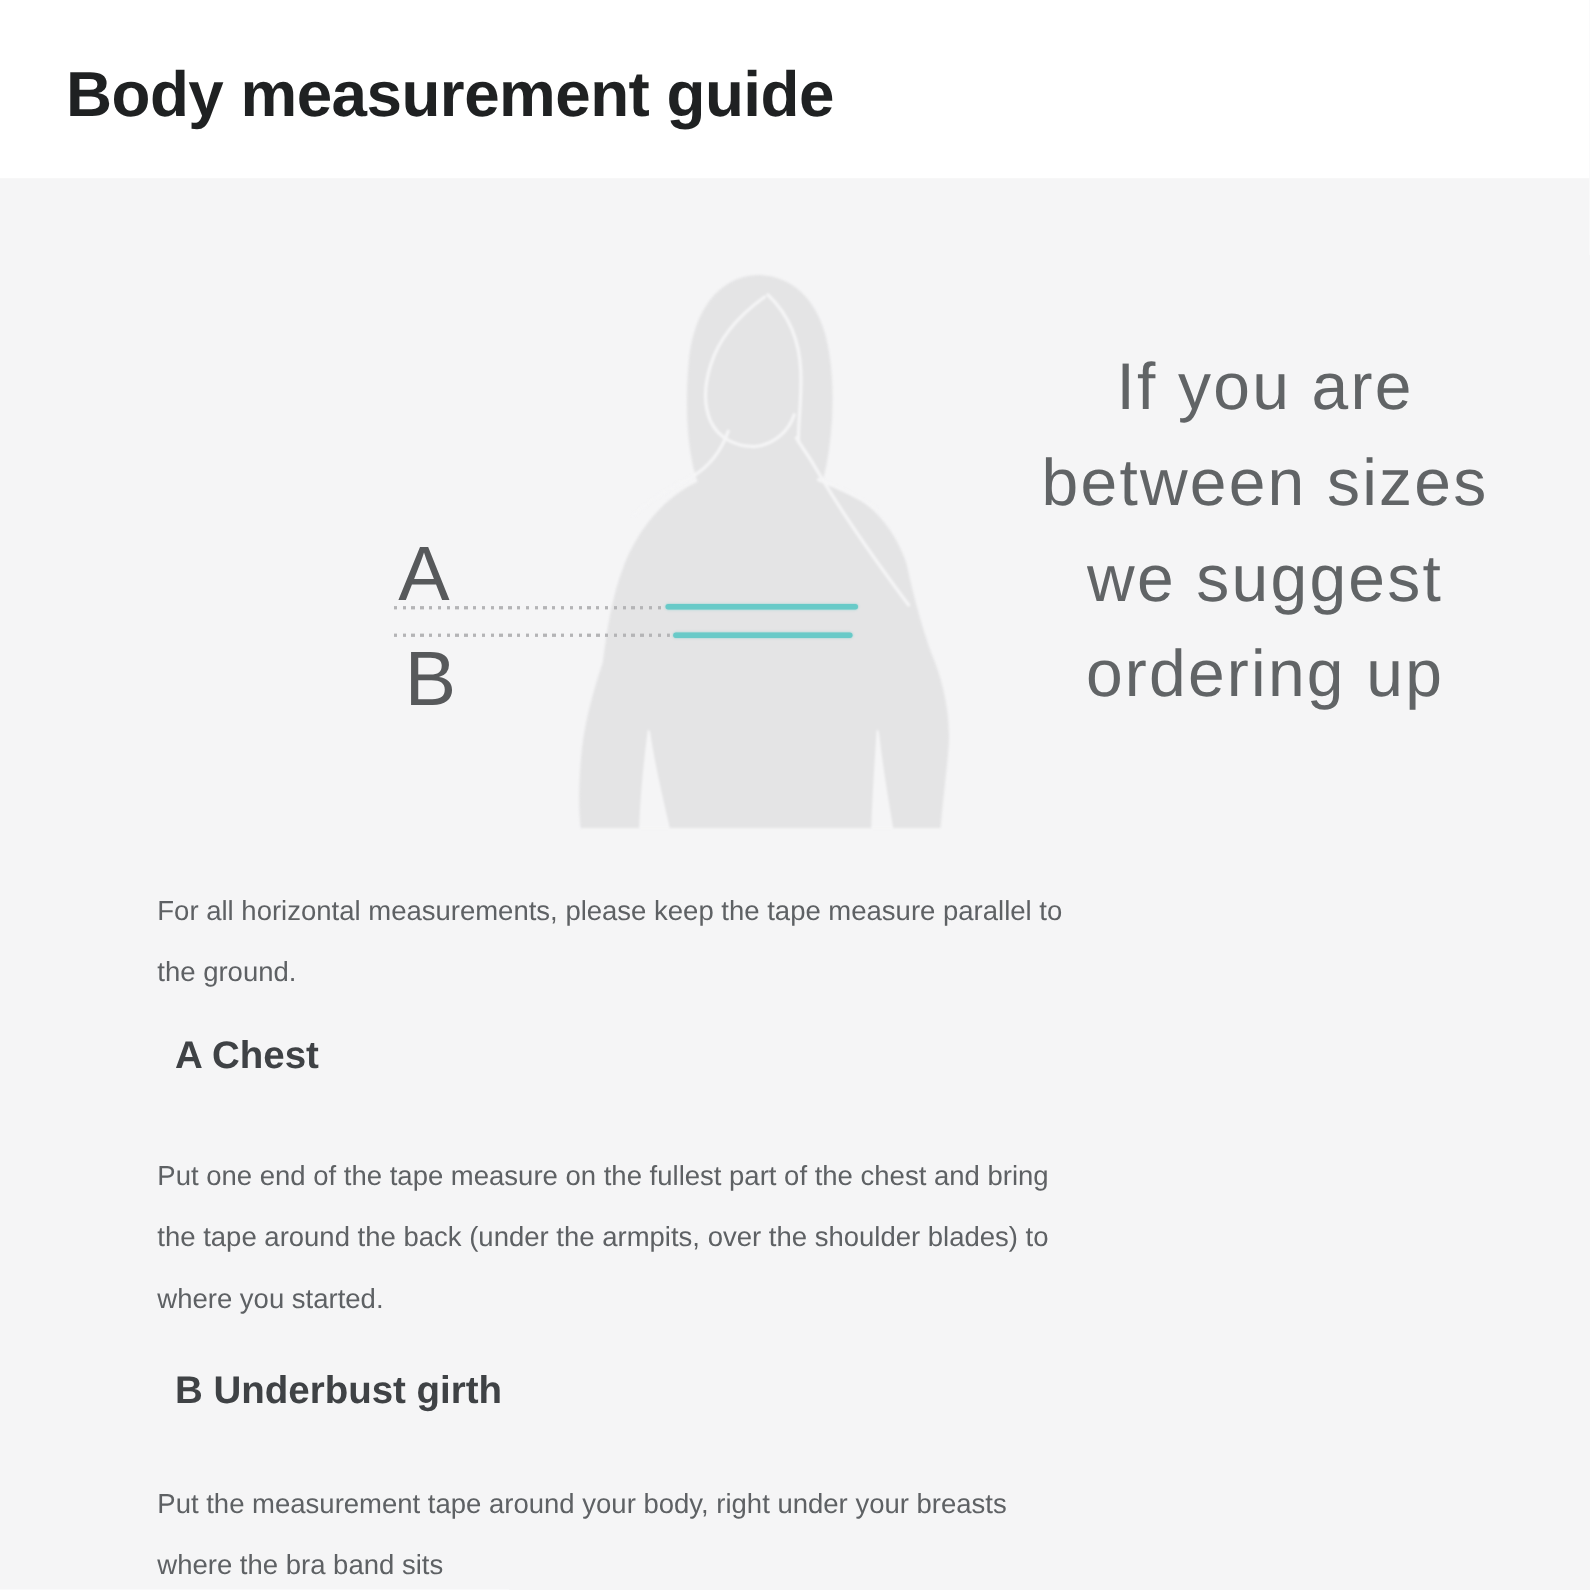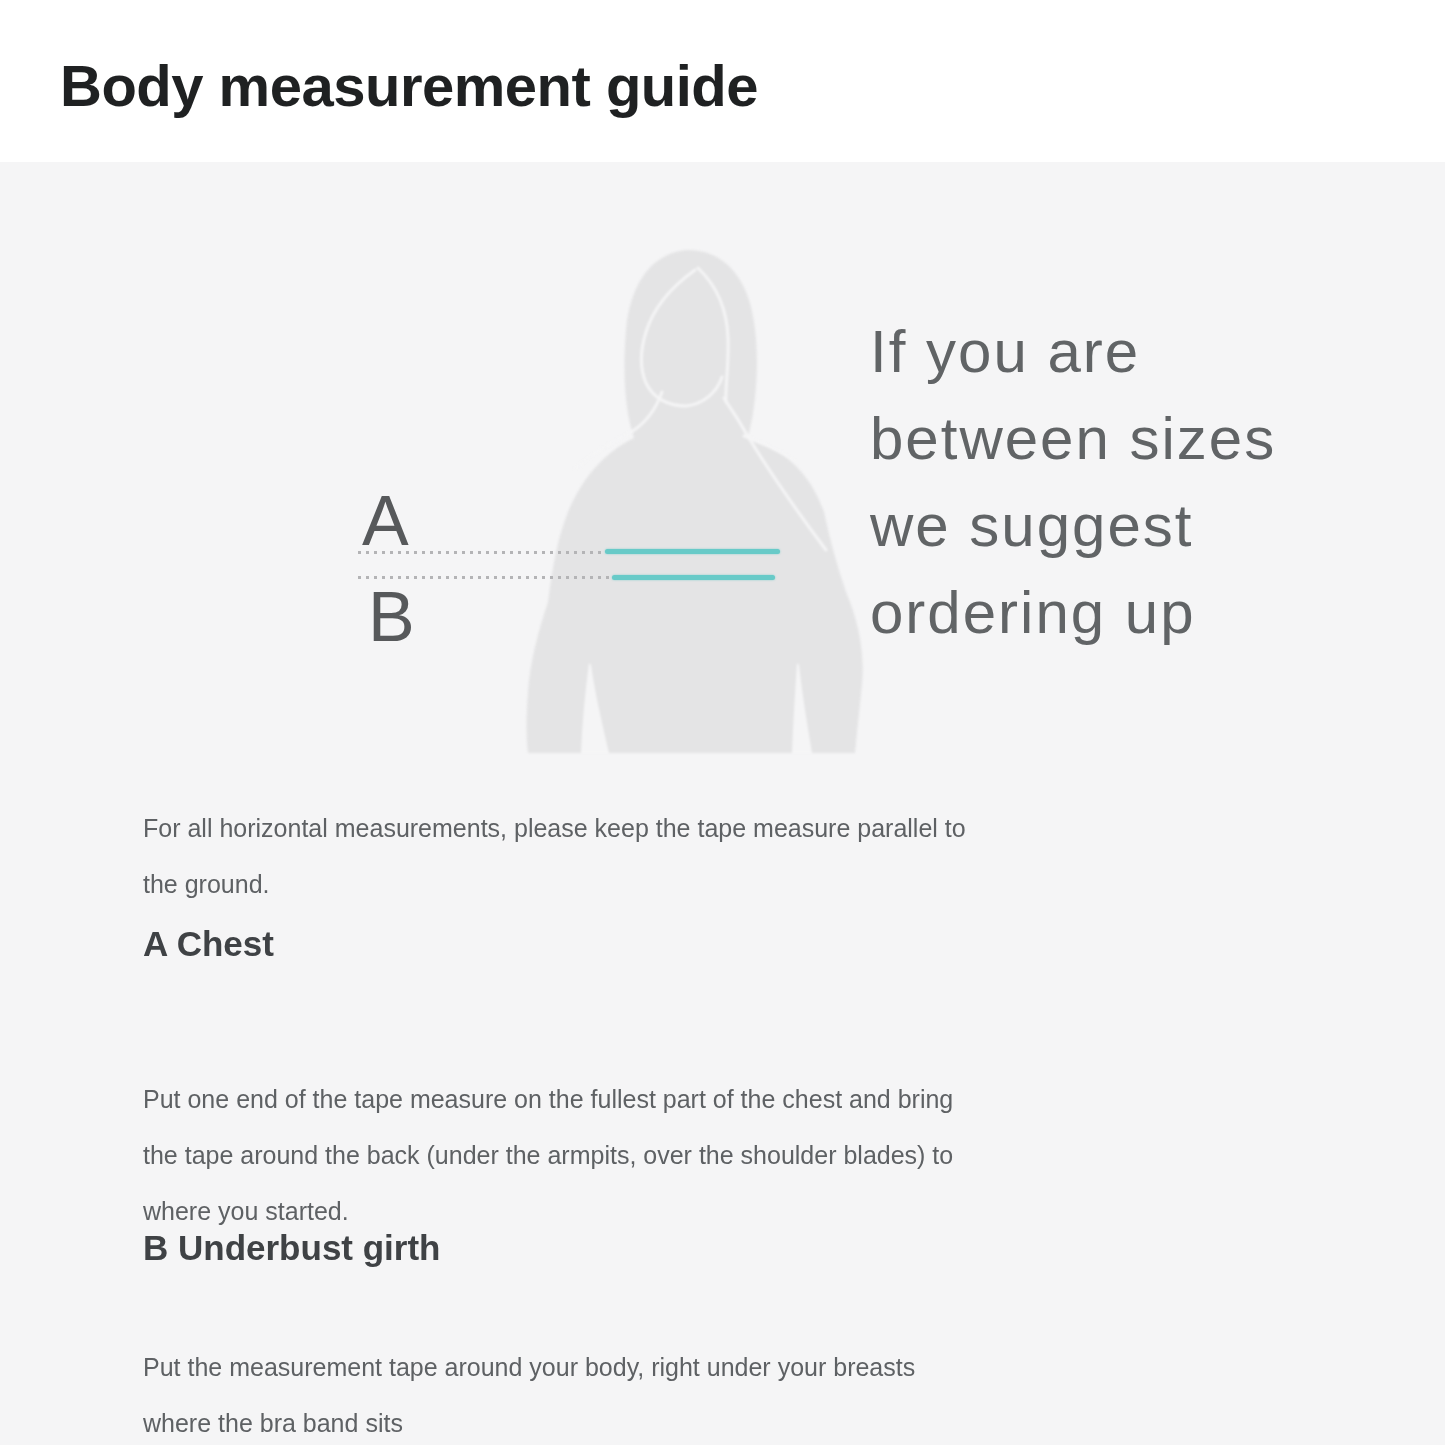--- a/index.html
+++ b/index.html
@@ -60,40 +60,41 @@
     background: #68cac8;
     border-radius: 2.5px;
     box-shadow: 0 0 2px rgba(104,202,200,0.8);
   }
   .tape-a { left: 605px; top: 387px; width: 175px; } 
   .tape-b { left: 612px; top: 413px; width: 163px; } 
 
   .between-note {
     position: absolute; left: 870px; top: 146px; 
     width: 560px;
+    text-align: center;
     font-size: 60px; line-height: 87px;
     letter-spacing: 2px;
     color: #616466;
     white-space: pre-line;
   }
 
   .body-text {
     position: absolute; left: 143px;
     width: 1210px;
     font-size: 25px; line-height: 56px;
     color: #5e6164;
     white-space: pre-line;
   }
   .intro-p   { top: 613px; }  
-  .section-p-a { top: 884px; } 
+  .section-p-a { top: 854px; } 
   .section-p-b { top: 1152px; } 
 
   .section-heading {
     position: absolute; left: 143px;
-    margin: 0;
+    margin: 16px;
     font-size: 35px; line-height: 40px;
     font-weight: bold;
     color: #3f4245;
   }
   .heading-a { top: 762px; }  
   .heading-b { top: 1066px; } 
 </style>
 </head>
 <body>
 

